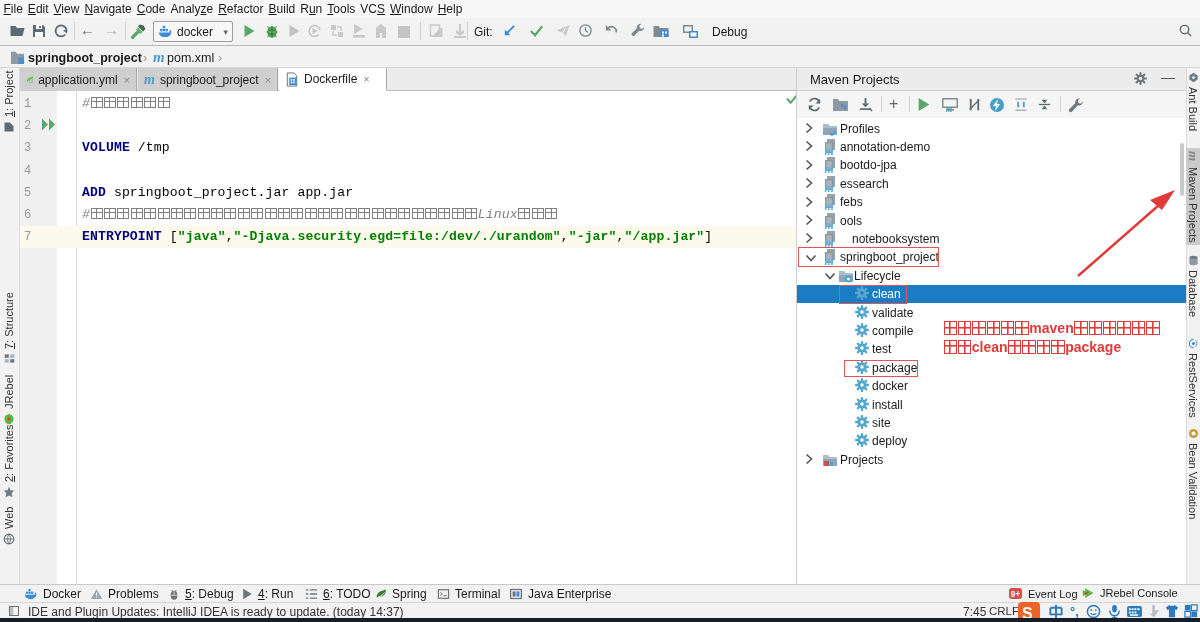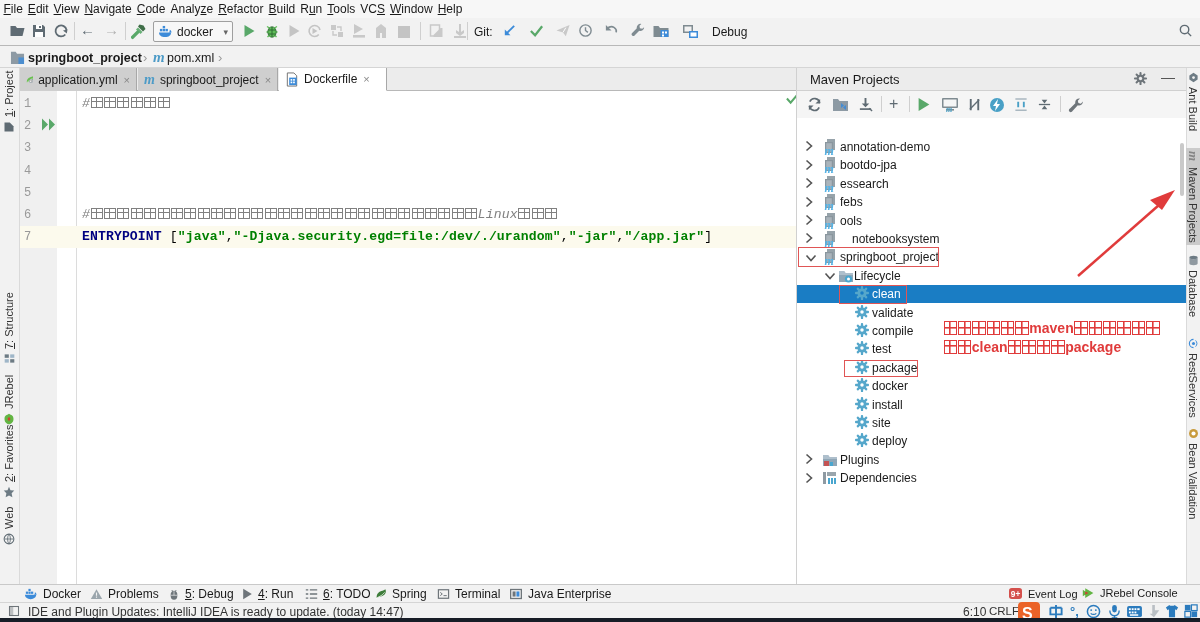--- a/index.html
+++ b/index.html
@@ -292,20 +292,22 @@
 <div class="lno" style="top:24.2px">2</div>
 <div class="lno" style="top:46.4px">3</div>
 <div class="lno" style="top:68.6px">4</div>
 <div class="lno" style="top:90.8px">5</div>
 <div class="lno" style="top:113px">6</div>
 <div class="lno" style="top:135.2px">7</div>
 <span class="abs" style="left:21px;top:27px"><svg width="17" height="13" viewBox="0 0 17 13">
         <path fill="#59a869" d="M1 .5l6 6-6 6zM8 .5l6 6-6 6z"></path>
       </svg></span>
 <div class="cline" style="top:2px"><span class="cmt">#<i class="z"></i><i class="z"></i><i class="z"></i><i class="z"></i><i class="z"></i><i class="z"></i></span></div>
+<div class="cline" style="top:46.4px"><span class="kw">VOLUME</span> /tmp</div>
+<div class="cline" style="top:90.8px"><span class="kw">ADD</span> springboot_project.jar app.jar</div>
 <div class="cline" style="top:113px"><span class="cmt">#<i class="z"></i><i class="z"></i><i class="z"></i><i class="z"></i><i class="z"></i><i class="z"></i><i class="z"></i><i class="z"></i><i class="z"></i><i class="z"></i><i class="z"></i><i class="z"></i><i class="z"></i><i class="z"></i><i class="z"></i><i class="z"></i><i class="z"></i><i class="z"></i><i class="z"></i><i class="z"></i><i class="z"></i><i class="z"></i><i class="z"></i><i class="z"></i><i class="z"></i><i class="z"></i><i class="z"></i><i class="z"></i><i class="z"></i>Linux<i class="z"></i><i class="z"></i><i class="z"></i></span></div>
 <div class="cline hl" style="top:135.2px"><span class="kw">ENTRYPOINT</span> [<span class="str">"java"</span>,<span class="str">"-Djava.security.egd=file:/dev/./urandom"</span>,<span class="str">"-jar"</span>,<span class="str">"/app.jar"</span>]</div>
 <span class="abs" style="left:765px;top:1px"><svg width="15" height="13" viewBox="0 0 16 14">
         <path d="M2 7l4 4.5L14 2" stroke="#59a869" stroke-width="2.2" fill="none"></path>
       </svg></span>
 </div>
 
 <div id="panel">
 <div id="phead">
       <span class="abs" style="left:13px;top:4px">Maven Projects</span>
@@ -361,20 +363,31 @@
         </svg></span>
 <span class="ti" style="left:240px"><svg width="15" height="15" viewBox="0 0 16 16">
           <path d="M2 8h12" stroke="#5f6b73" stroke-width="1.4"></path>
           <path fill="#5f6b73" d="M8 7 5 3h6zM8 9l3 4H5z"></path>
         </svg></span>
 <div class="vsep" style="left:263px;top:5px;height:16px"></div>
 <span class="ti" style="left:271px"><svg width="16" height="16" viewBox="0 0 16 16">
           <path fill="#6e757a" d="M15 4.5a4 4 0 0 1-5.2 3.8L4.5 14A1.9 1.9 0 1 1 2 11.5l5.3-5.3A4 4 0 0 1 12 1.5L9.8 3.7l.6 2.4 2.4.6z"></path>
         </svg></span>
 </div>
+<div class="trow" style="top:51.0px">
+      <span class="chv" style="left:8px"><svg width="8" height="12" viewBox="0 0 8 12">
+          <path d="M1.5 1.5 L6.5 6 L1.5 10.5" stroke="#555" stroke-width="1.6" fill="none"></path>
+        </svg></span>
+      <span class="tic" style="left:25px"><svg width="16" height="16" viewBox="0 0 16 16">
+          <path fill="#90a6b6" d="M1 3h5l1.5 2H15v9H1z"></path>
+          <path fill="#aebfcc" d="M1 3h5l1.5 2H15v2H1z"></path>
+          <path d="M8 12l2 2 3.5-4" stroke="#3e9fd0" stroke-width="1.8" fill="none"></path>
+        </svg></span>
+      <span class="tlb" style="left:43px">Profiles</span>
+    </div>
 <div class="trow" style="top:69.4px">
       <span class="chv" style="left:8px"><svg width="8" height="12" viewBox="0 0 8 12">
           <path d="M1.5 1.5 L6.5 6 L1.5 10.5" stroke="#555" stroke-width="1.6" fill="none"></path>
         </svg></span>
       <span class="tic" style="left:25px"><svg width="16" height="16" viewBox="0 0 16 16">
           <rect x="5" y="0" width="8" height="11" fill="#97a3aa"></rect>
           <rect x="3" y="3" width="8" height="11" fill="#8a969e"></rect>
           <rect x="4.2" y="4.2" width="5.6" height="8.6" fill="#aab4bb"></rect>
           <text x="2.5" y="16" font-family="Liberation Serif" font-style="italic" font-weight="bold" font-size="12" fill="#55b3e6">m</text>
         </svg></span>
@@ -584,34 +597,21 @@
 <div class="trow" style="top:382.2px">
       <span class="chv" style="left:8px"><svg width="8" height="12" viewBox="0 0 8 12">
           <path d="M1.5 1.5 L6.5 6 L1.5 10.5" stroke="#555" stroke-width="1.6" fill="none"></path>
         </svg></span>
       <span class="tic" style="left:25px"><svg width="16" height="16" viewBox="0 0 16 16">
           <path fill="#90a6b6" d="M1 3h5l1.5 2H15v9H1z"></path>
           <path fill="#aebfcc" d="M1 3h5l1.5 2H15v2H1z"></path>
           <rect x="2" y="9" width="5" height="5" fill="#c45353"></rect>
           <rect x="8" y="10" width="3" height="4" fill="#49a6cf"></rect>
         </svg></span>
-      <span class="tlb" style="left:43px">Plugins</span>
-    </div>
-<div class="trow" style="top:400.6px">
-      <span class="chv" style="left:8px"><svg width="8" height="12" viewBox="0 0 8 12">
-          <path d="M1.5 1.5 L6.5 6 L1.5 10.5" stroke="#555" stroke-width="1.6" fill="none"></path>
-        </svg></span>
-      <span class="tic" style="left:25px"><svg width="16" height="16" viewBox="0 0 16 16">
-          <rect x="1" y="2" width="3" height="12" fill="#8e9aa2"></rect>
-          <rect x="5" y="2" width="9" height="4" fill="#9aa6ad"></rect>
-          <rect x="6" y="8" width="2" height="6" fill="#49a6cf"></rect>
-          <rect x="9" y="8" width="2" height="6" fill="#49a6cf"></rect>
-          <rect x="12" y="8" width="2" height="6" fill="#49a6cf"></rect>
-        </svg></span>
-      <span class="tlb" style="left:43px">Dependencies</span>
+      <span class="tlb" style="left:43px">Projects</span>
     </div>
 <div style="position:absolute;left:383px;top:75px;width:4px;height:53px;background:#c9c9c9;border-radius:2px"></div>
 </div>
 
 <div class="redbox" style="left:798px;top:247px;width:141px;height:20px"></div>
 <div class="redbox" style="left:839px;top:284.5px;width:68px;height:19px"></div>
 <div class="redbox" style="left:844px;top:359.5px;width:74px;height:17px"></div>
 <div id="redtext"><i class="zr"></i><i class="zr"></i><i class="zr"></i><i class="zr"></i><i class="zr"></i><i class="zr"></i>maven<i class="zr"></i><i class="zr"></i><i class="zr"></i><i class="zr"></i><i class="zr"></i><i class="zr"></i><br><i class="zr"></i><i class="zr"></i>clean<i class="zr"></i><i class="zr"></i><i class="zr"></i><i class="zr"></i>package</div>
 <svg class="abs" style="left:1070px;top:185px" width="115" height="100" viewBox="0 0 115 100">
     <path d="M8 91 L97 13" stroke="#e03b3b" stroke-width="2.5" fill="none"></path>
@@ -738,22 +738,22 @@
       </svg>
       <span>JRebel Console</span>
     </span>
 </div>
 
 <div id="status">
 <span class="abs" style="left:8px;top:2px"><svg width="12" height="12" viewBox="0 0 16 16">
         <rect x="2" y="2" width="12" height="12" fill="none" stroke="#6e757a" stroke-width="1.4"></rect>
         <rect x="2" y="2" width="5" height="12" fill="#6e757a" opacity=".4"></rect>
       </svg></span>
-<span class="abs" style="left:28px;top:2px">IDE and Plugin Updates: IntelliJ IDEA is ready to update. (today 14:47)</span>
-<span class="abs" style="left:963px;top:2px">6:10</span>
+<span class="abs" style="left:28px;top:2px">IDE and Plugin Updates: IntelliJ IDEA is ready to update. (today 14:37)</span>
+<span class="abs" style="left:963px;top:2px">7:45</span>
 <span class="abs" style="left:989px;top:2px;font-size:11.5px">CRLF</span>
 <span class="abs" style="left:1018px;top:-1px"><svg width="22" height="22" viewBox="0 0 22 22">
         <rect x="0" y="0" width="22" height="22" rx="4" fill="#eb6328"></rect>
         <text x="4" y="17" font-size="16" font-weight="bold" fill="#fff" font-family="Liberation Sans">S</text>
       </svg></span>
 <span class="abs" style="left:1048px;top:1px"><svg width="16" height="15" viewBox="0 0 16 16">
         <path d="M8 1v14M2 4h12M2 4v7h12V4" stroke="#2b7bbd" stroke-width="2" fill="none"></path>
       </svg></span>
 <span class="abs" style="left:1070px;top:1px;color:#2b7bbd;font-weight:bold;font-size:13px">°,</span>
 <span class="abs" style="left:1086px;top:1px"><svg width="15" height="15" viewBox="0 0 16 16">

